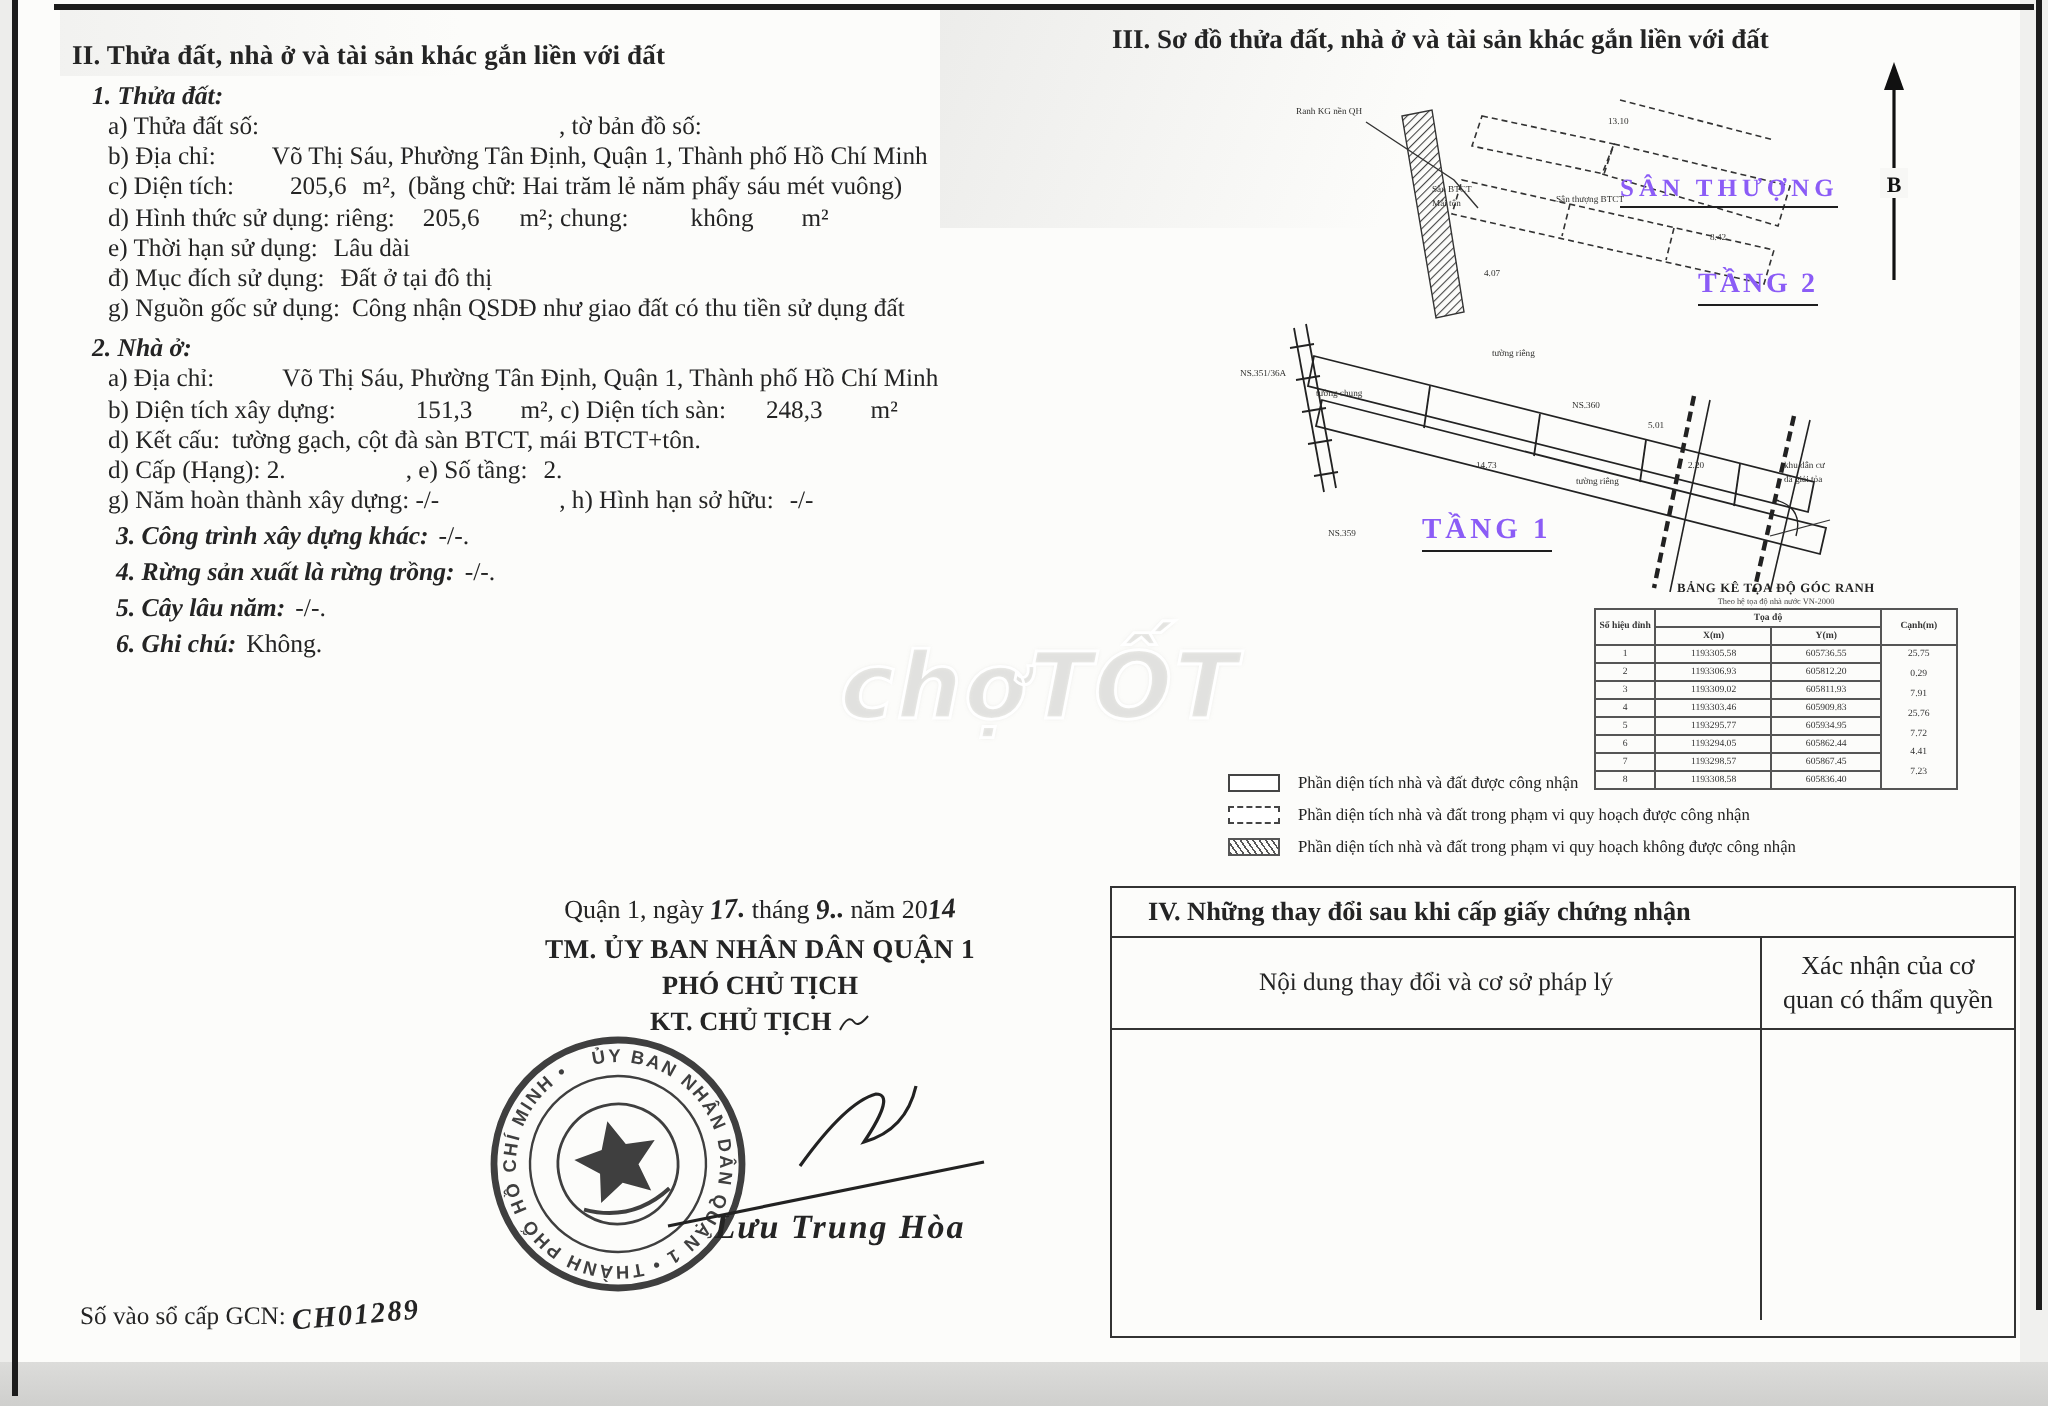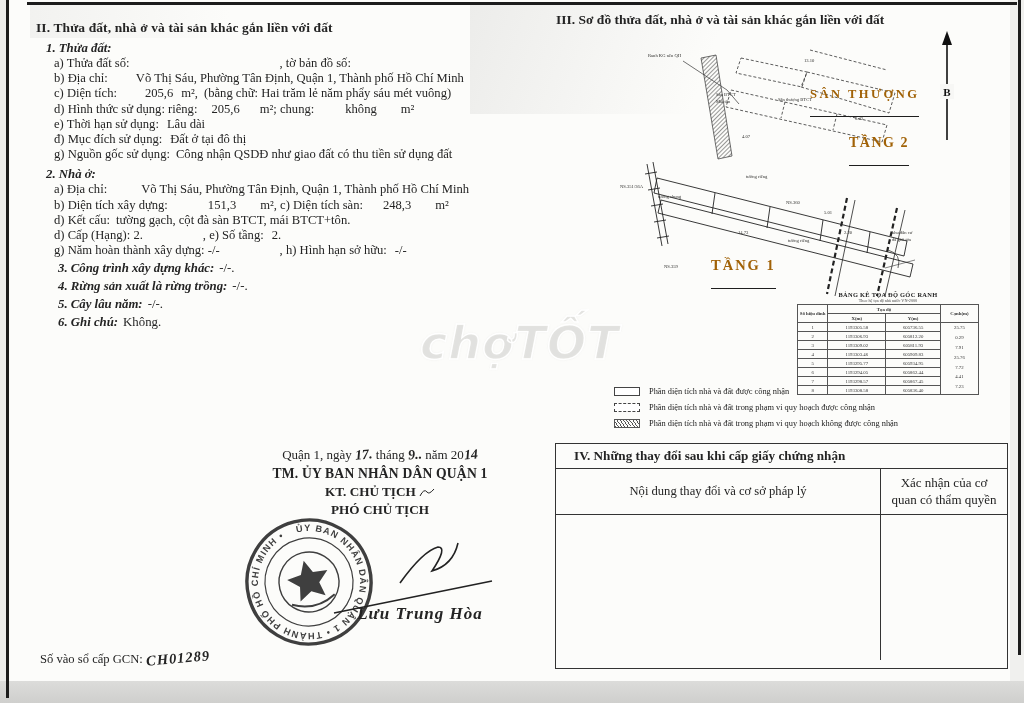--- a/index.html
+++ b/index.html
@@ -34,21 +34,21 @@
   .stamp-wrap { position:absolute; left:243px; top:516px; width:132px; height:132px; transform:rotate(-14deg); }
   .sig-strokes { position:absolute; left:330px; top:535px; width:170px; height:90px; }
   .signer { position:absolute; left:320px; top:604px; width:200px; text-align:center;
             font-style:italic; font-weight:bold; font-size:17px; letter-spacing:1px; }
   .gcn { position:absolute; left:40px; top:650px; font-size:12.6px; }
   .gcn .hand { font-size:14.5px; letter-spacing:1px; }
 
   
   .col-right-title { position:absolute; left:556px; top:12px; width:460px; font-weight:bold; font-size:13.5px; }
   .diagram-svg { position:absolute; left:555px; top:28px; }
-  .dlabel { position:absolute; color:#a16207; font-weight:bold; border-bottom:1.2px solid #1e1e1e; padding-bottom:14px; }
+  .dlabel { position:absolute; color:#8b5cf6; font-weight:bold; border-bottom:1.2px solid #1e1e1e; padding-bottom:1px; }
   .lbl-terrace { left:810px; top:87px; font-size:12.5px; letter-spacing:2.5px; }
   .lbl-floor2 { left:849px; top:135px; font-size:14px; letter-spacing:1.5px; }
   .lbl-floor1 { left:711px; top:257px; font-size:14.5px; letter-spacing:2px; }
   .anno { position:absolute; font-size:4.6px; color:#30302e; font-family:"Liberation Serif",serif; white-space:nowrap; }
 
   
   .coord { position:absolute; left:797px; top:291px; width:182px; }
   .coord .ct-title { text-align:center; font-weight:bold; font-size:6.4px; letter-spacing:.3px; color:#222; }
   .coord .ct-sub { text-align:center; font-size:4.2px; color:#444; margin-bottom:1px; }
   .coord table { width:100%; border-collapse:collapse; }
@@ -159,27 +159,27 @@
 
   <div class="sig">
     <div class="date">
       <span>Quận 1, ngày</span>
       <span class="hand">17.</span>
       <span>tháng</span>
       <span class="hand">9..</span>
       <span>năm 20</span><span class="hand">14</span>
     </div>
     <div class="auth">TM. ỦY BAN NHÂN DÂN QUẬN 1</div>
+    <div class="role">PHÓ CHỦ TỊCH</div>
     <div class="role">
       <span>KT. CHỦ TỊCH</span>
       <svg width="16" height="10" viewBox="0 0 16 10" style="vertical-align:middle">
           <path d="M1 8 q4 -8 7 -4 q2 3 7 -3" fill="none" stroke="#222" stroke-width="1"></path>
         </svg>
     </div>
-    <div class="role">PHÓ CHỦ TỊCH</div>
   </div>
 
   <div class="stamp-wrap">
     <svg width="132" height="132" viewBox="0 0 132 132">
       <circle cx="66" cy="66" r="62" fill="none" stroke="#3f3f3f" stroke-width="3.4"></circle>
       <circle cx="66" cy="66" r="44" fill="none" stroke="#3f3f3f" stroke-width="1.2"></circle>
       <defs>
           <path id="stampring" d="M 66 15 A 51 51 0 1 1 65.99 15"></path>
         </defs>
       <text font-size="9.2" font-weight="bold" fill="#3f3f3f" letter-spacing="1.1" font-family="Liberation Sans, sans-serif">

